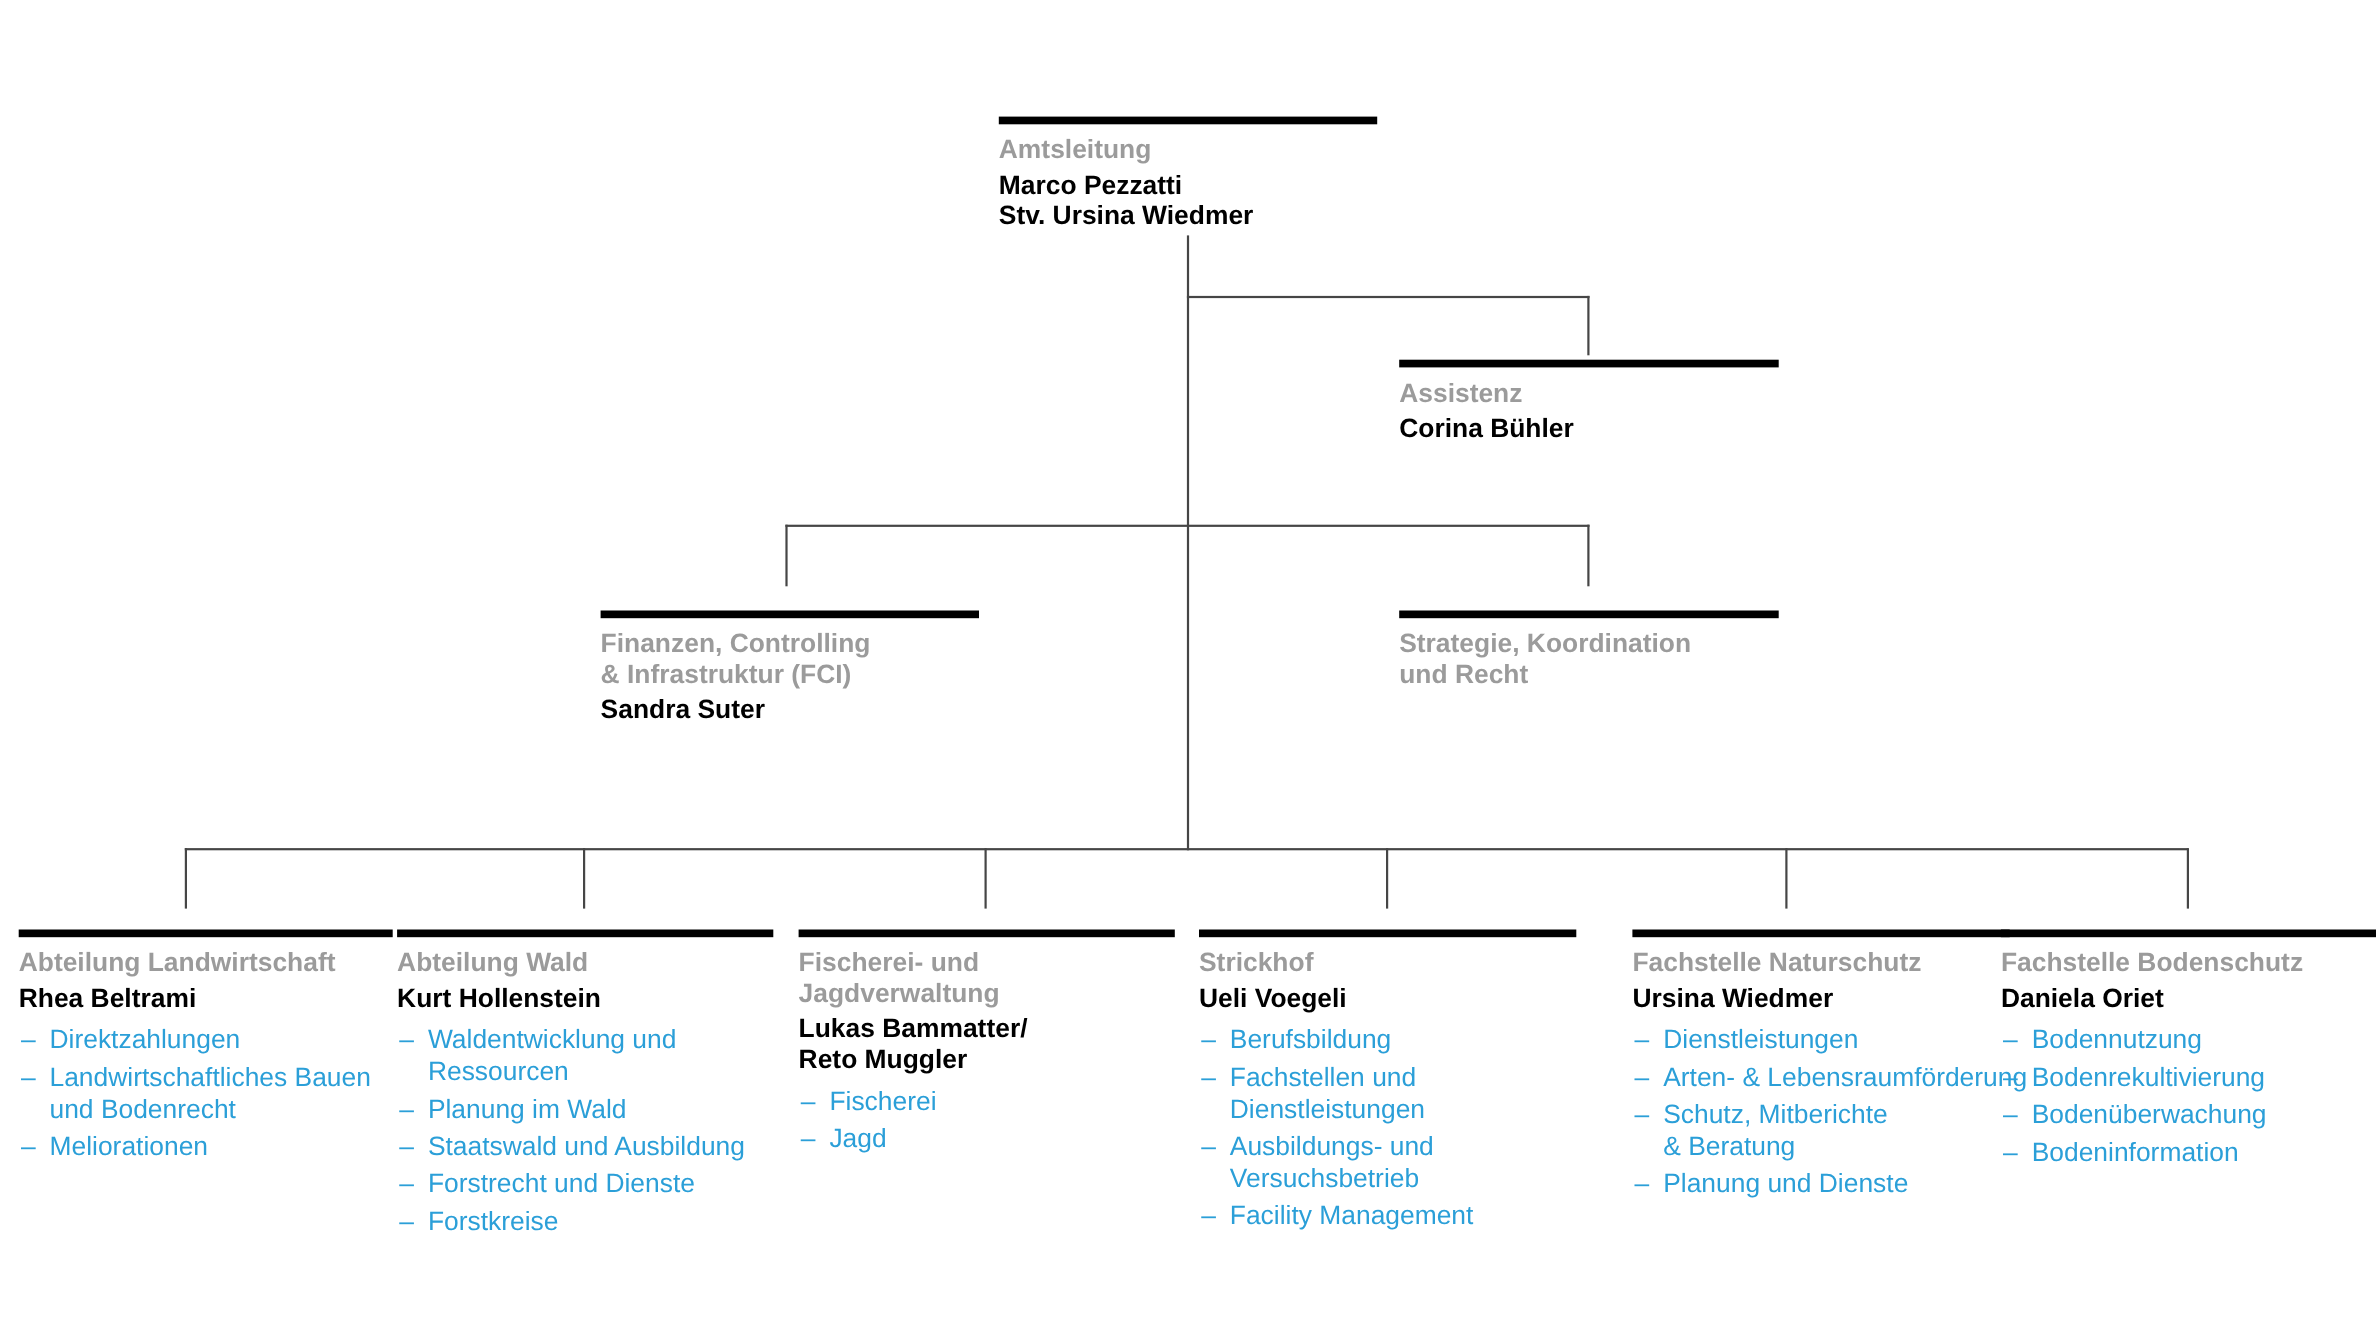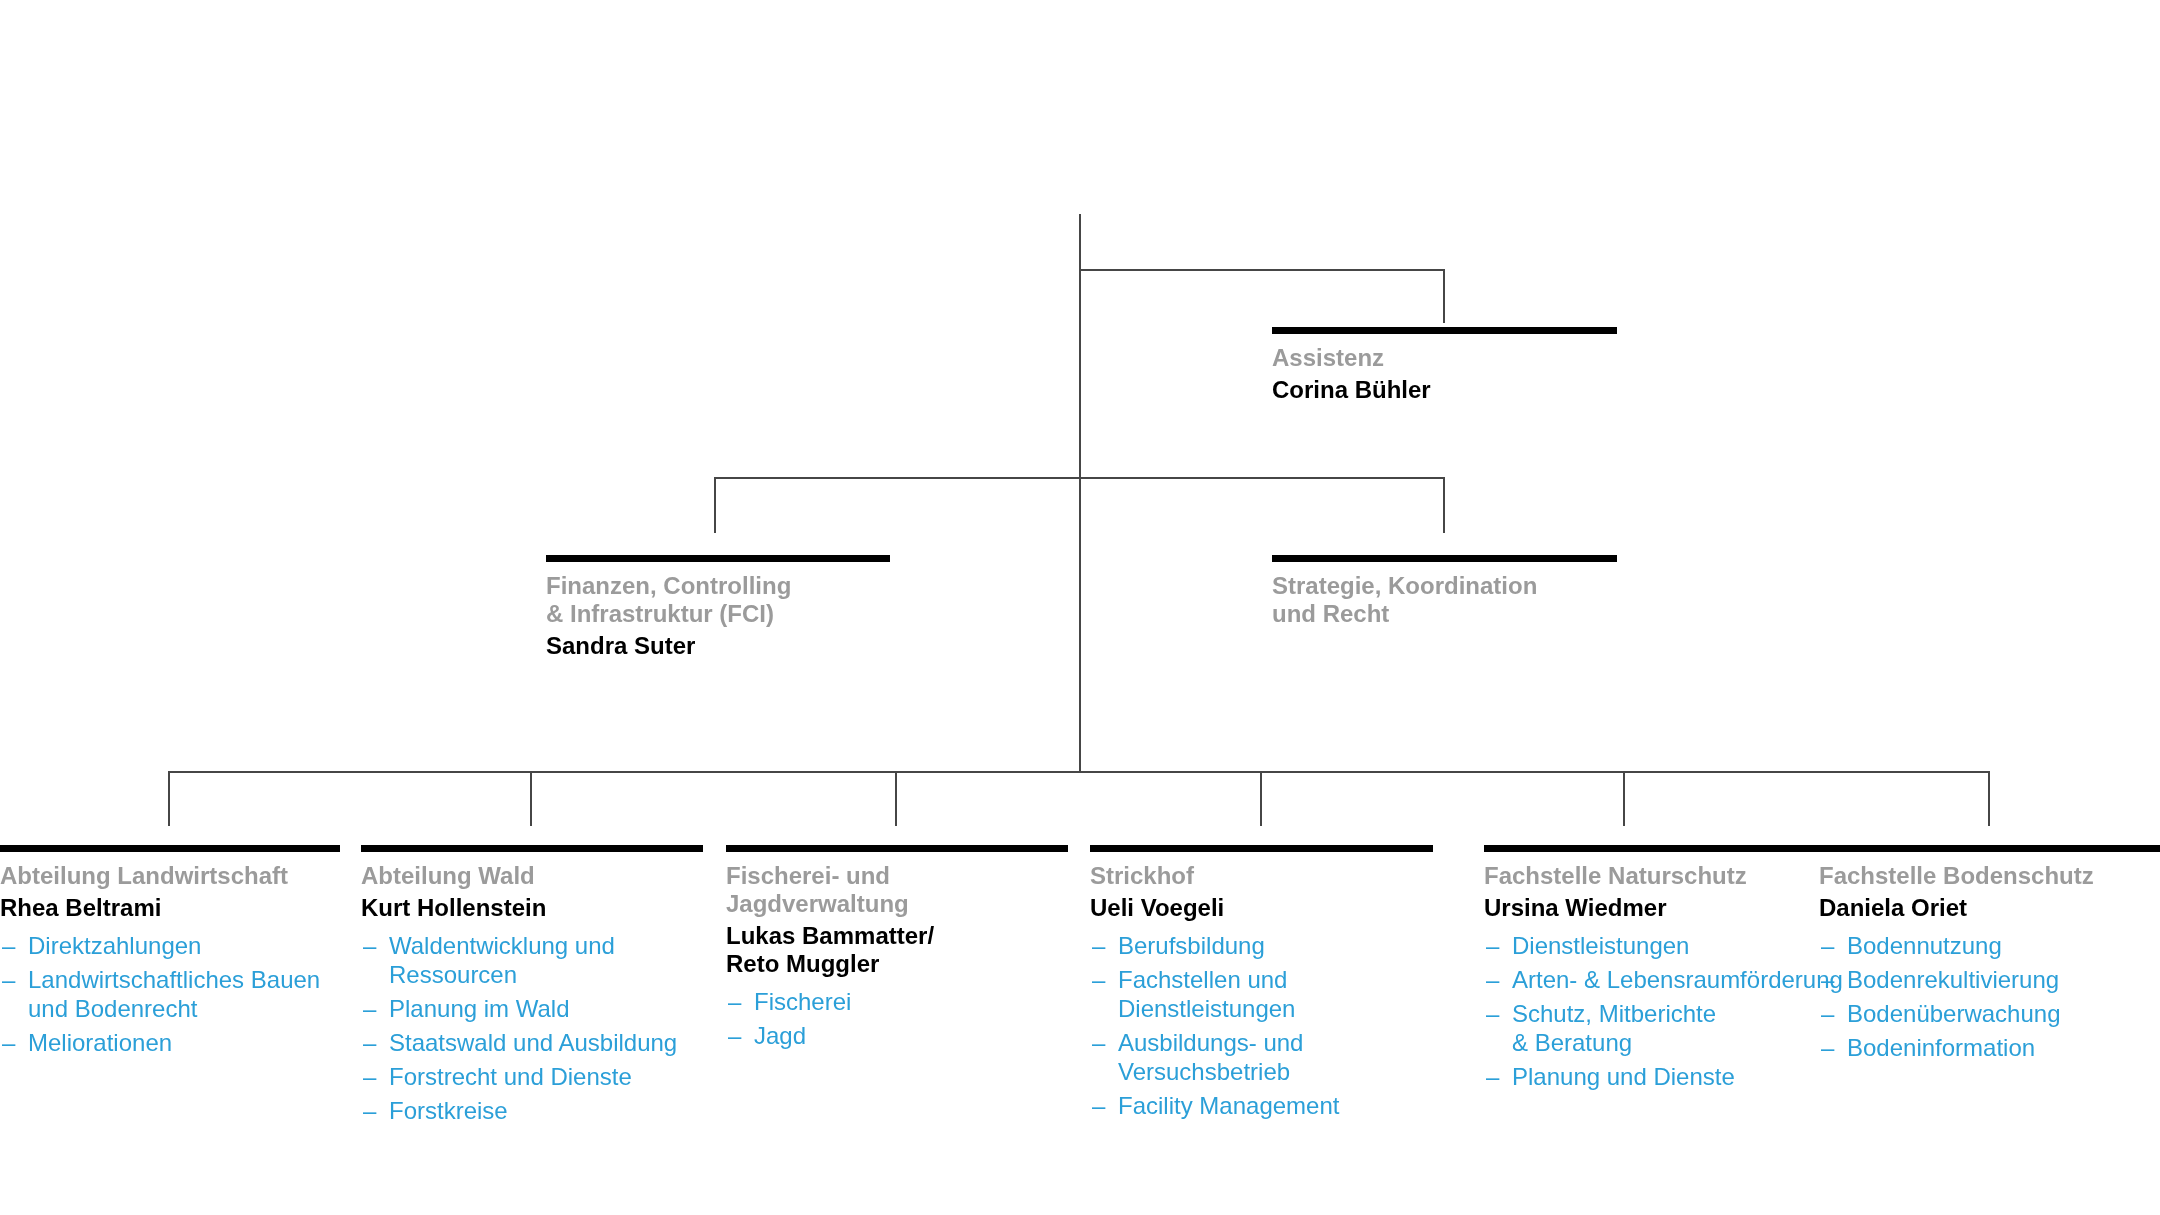--- a/index.html
+++ b/index.html
@@ -63,38 +63,43 @@
   <div class="line" style="left:714px;top:477px;width:2px;height:56px"></div>
   <div class="line" style="left:1443px;top:477px;width:2px;height:56px"></div>
   <div class="line" style="left:168px;top:771px;width:1821px;height:2px"></div>
   <div class="line" style="left:168px;top:771px;width:2px;height:55px"></div>
   <div class="line" style="left:530px;top:771px;width:2px;height:55px"></div>
   <div class="line" style="left:895px;top:771px;width:2px;height:55px"></div>
   <div class="line" style="left:1260px;top:771px;width:2px;height:55px"></div>
   <div class="line" style="left:1623px;top:771px;width:2px;height:55px"></div>
   <div class="line" style="left:1988px;top:771px;width:2px;height:55px"></div>
 
+  <section class="node" style="left:908px;top:106px;width:344px">
+    <h2 class="node-title">Amtsleitung</h2>
+    <p class="node-names">Marco Pezzatti
+Stv. Ursina Wiedmer</p>
+  </section>
 
   <section class="node" style="left:1272px;top:327px;width:345px">
     <h2 class="node-title">Assistenz</h2>
     <p class="node-names">Corina Bühler</p>
   </section>
 
   <section class="node" style="left:546px;top:555px;width:344px">
     <h2 class="node-title">Finanzen, Controlling
 &amp; Infrastruktur (FCI)</h2>
     <p class="node-names">Sandra Suter</p>
   </section>
 
   <section class="node" style="left:1272px;top:555px;width:345px">
     <h2 class="node-title">Strategie, Koordination
 und Recht</h2>
   </section>
 
-  <section class="node" style="left:0;top:845px;width:340px">
+  <section class="node" style="left:17px;top:845px;width:340px">
     <h2 class="node-title">Abteilung Landwirtschaft</h2>
     <p class="node-names">Rhea Beltrami</p>
     <ul class="node-list">
         <li><span class="dash">–</span><span class="itext">Direktzahlungen</span></li>
         <li><span class="dash">–</span><span class="itext">Landwirtschaftliches Bauen
 und Bodenrecht</span></li>
         <li><span class="dash">–</span><span class="itext">Meliorationen</span></li>
       </ul>
   </section>
 

